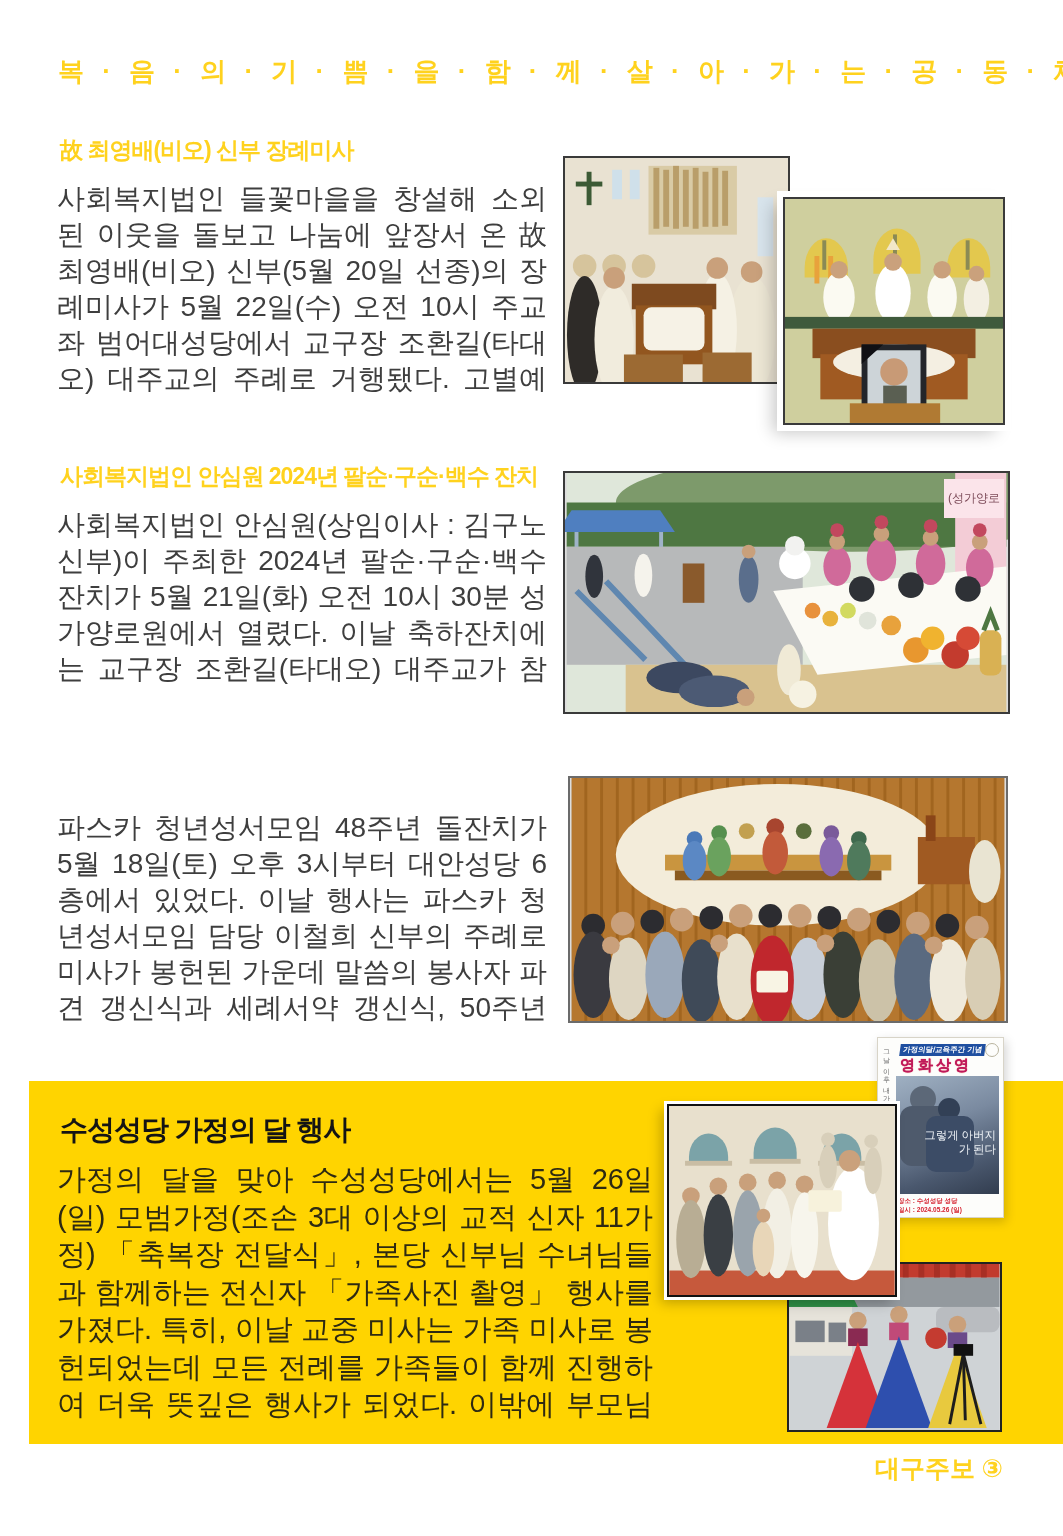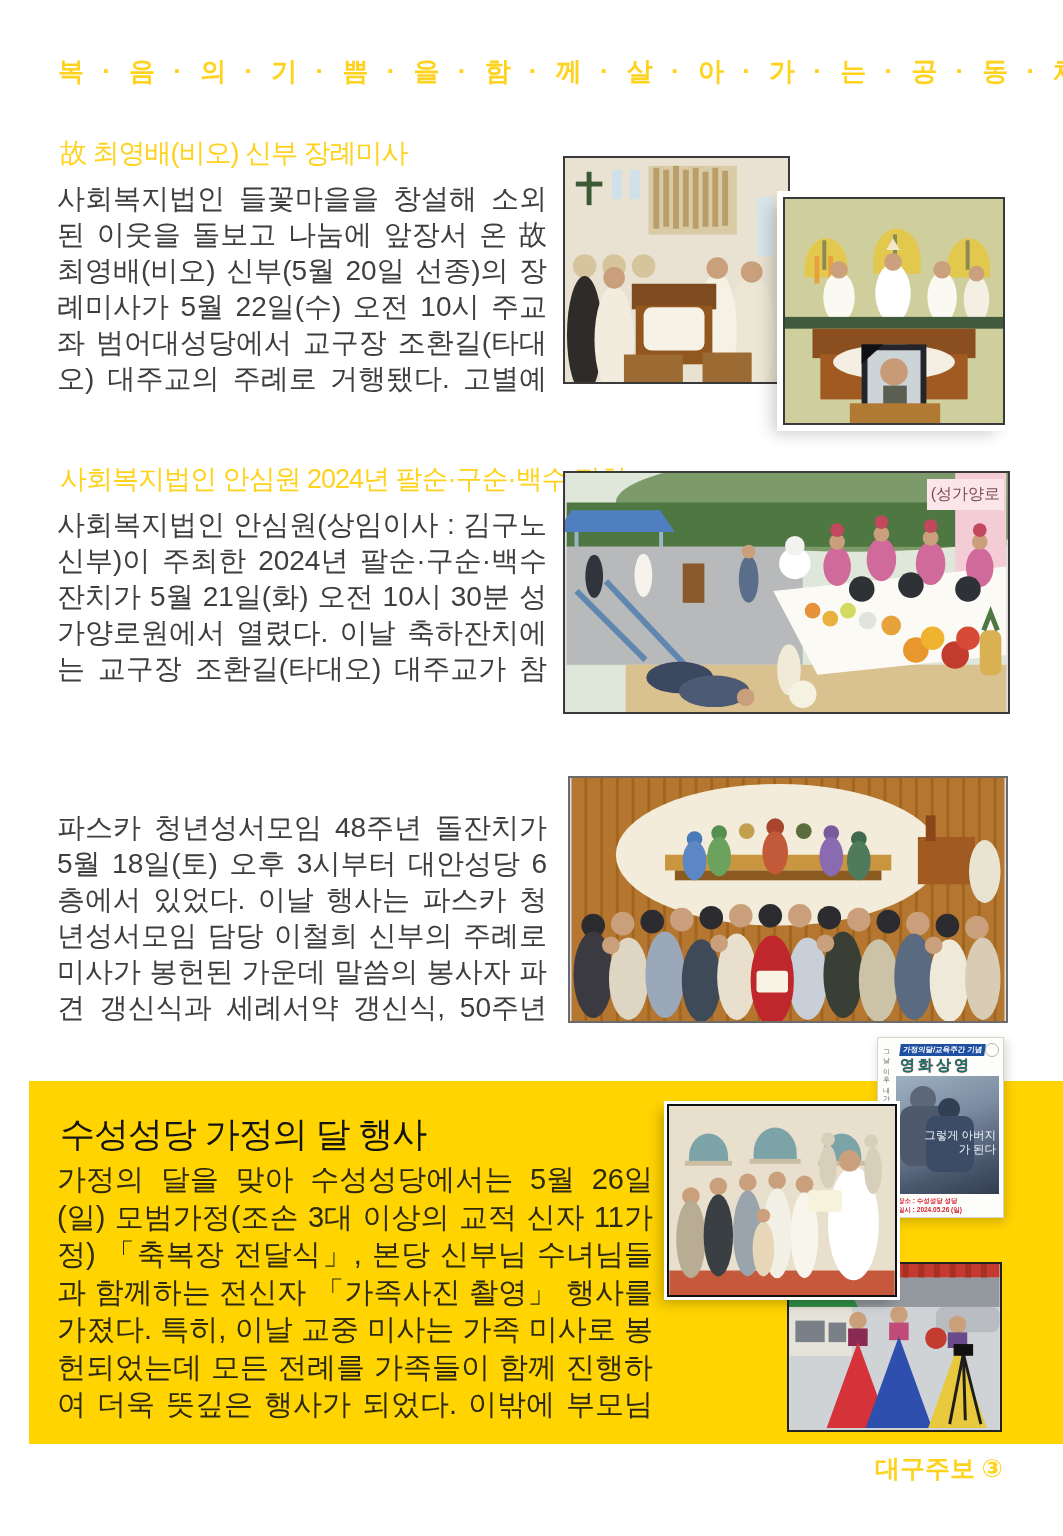--- a/index.html
+++ b/index.html
@@ -10,21 +10,21 @@
   }
   
   .motto{
     position:absolute;left:58px;right:62px;top:54px;
     font-size:26px;font-weight:bold;color:#ffd21e;
     text-align:center;word-spacing:7px;letter-spacing:2px;white-space:nowrap;
   }
   
   .h-yellow{
     position:absolute;left:60px;
-    font-size:27px;font-weight:normal;color:#ffd21e;letter-spacing:-1px;
+    font-size:23px;font-weight:bold;color:#ffd21e;letter-spacing:-1px;
     white-space:nowrap;
   }
   
   .body-col{
     position:absolute;left:57px;width:490px;
     font-size:28px;line-height:36px;color:#3e3e3e;
     text-align:justify;word-break:break-all;overflow:hidden;
   }
   
   .photo{
@@ -34,21 +34,21 @@
   .photo svg{display:block;width:100%;height:100%;}
   .photo-stack-top{outline:6px solid #ffffff;box-shadow:-10px 8px 16px rgba(0,0,0,.22);}
   .photo-white-rim{outline:3px solid #ffffff;box-shadow:-6px 6px 12px rgba(0,0,0,.25);}
   
   .ybox{
     position:absolute;left:29px;top:1081px;width:1034px;height:363px;
     background:#ffd400;
   }
   .ybox-title{
     position:absolute;left:31px;top:30px;
-    font-size:35px;font-weight:normal;color:#141414;letter-spacing:-1px;white-space:nowrap;
+    font-size:28px;font-weight:bold;color:#141414;letter-spacing:-1px;white-space:nowrap;
   }
   .ybox-body{
     position:absolute;left:28px;top:80px;width:596px;height:268px;
     font-size:29px;line-height:37.5px;color:#2e2a12;
     text-align:justify;word-break:break-all;overflow:hidden;
   }
   
   .poster{
     position:absolute;left:877px;top:1037px;width:127px;height:181px;
     background:#fdfdfb;box-sizing:border-box;border:1px solid #d8d4c8;
@@ -59,21 +59,21 @@
     writing-mode:vertical-rl;font-size:7px;color:#6b6b6b;letter-spacing:1px;
     display:flex;gap:3px;
   }
   .poster .kicker{
     position:absolute;left:22px;top:6px;
     background:#1f4fa0;color:#fff;font-size:7.5px;font-weight:bold;
     padding:1px 3px;transform:skewX(-8deg);white-space:nowrap;
   }
   .poster .headline{
     position:absolute;left:22px;top:18px;
-    color:#0f766e;font-size:15px;font-weight:bold;letter-spacing:3px;white-space:nowrap;
+    color:#be185d;font-size:15px;font-weight:bold;letter-spacing:3px;white-space:nowrap;
     text-shadow:0 0 1px #d5212e;
   }
   .poster .laurel{
     position:absolute;right:4px;top:5px;width:12px;height:12px;border-radius:50%;
     border:1px solid #b9b49f;
   }
   .poster .still{
     position:absolute;left:18px;top:38px;right:4px;height:118px;
     background:linear-gradient(160deg,#9fb0c2 0%,#7a8aa0 40%,#4a586e 75%,#323d4f 100%);
     text-decoration:underline;
@@ -92,21 +92,21 @@
     color:#d5212e;font-size:6.5px;line-height:8.5px;font-weight:bold;white-space:nowrap;overflow:hidden;
   }
   
   .footer{
     position:absolute;right:60px;top:1452px;
     font-size:25px;font-weight:bold;color:#ffd21e;letter-spacing:0px;white-space:nowrap;padding-left:12px;
   }
   
   .photo-sign{
     position:absolute;right:4px;top:6px;background:#fbe4ea;color:#7c4a58;
-    font-size:16px;padding:5px 4px;white-space:nowrap;
+    font-size:12px;padding:11px 4px;white-space:nowrap;
   }
 </style>
 </head>
 <body>
 
 <div class="page">
 
   <div class="motto">복 · 음 · 의 · 기 · 쁨 · 을 · 함 · 께 · 살 · 아 · 가 · 는 · 공 · 동 · 체</div>
 
   <div class="h-yellow" style="top:135px;">故 최영배(비오) 신부 장례미사</div>

